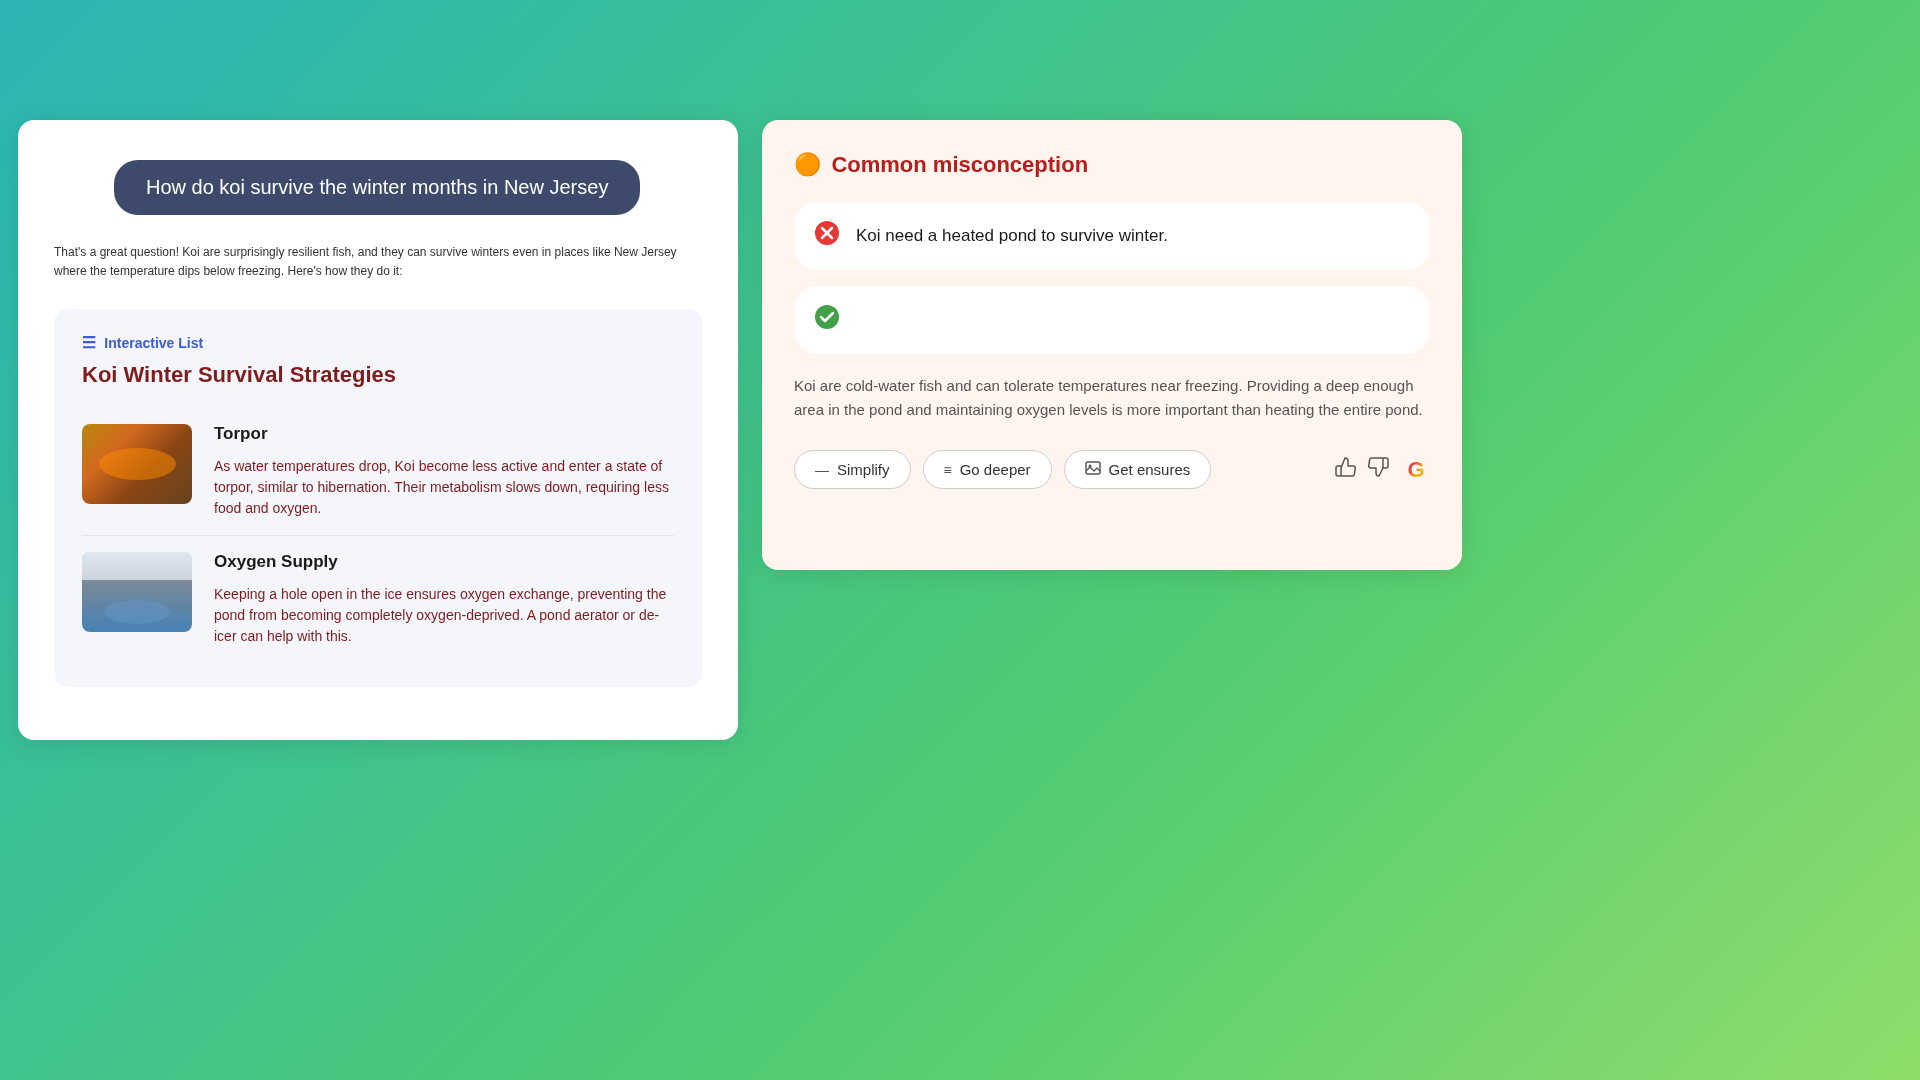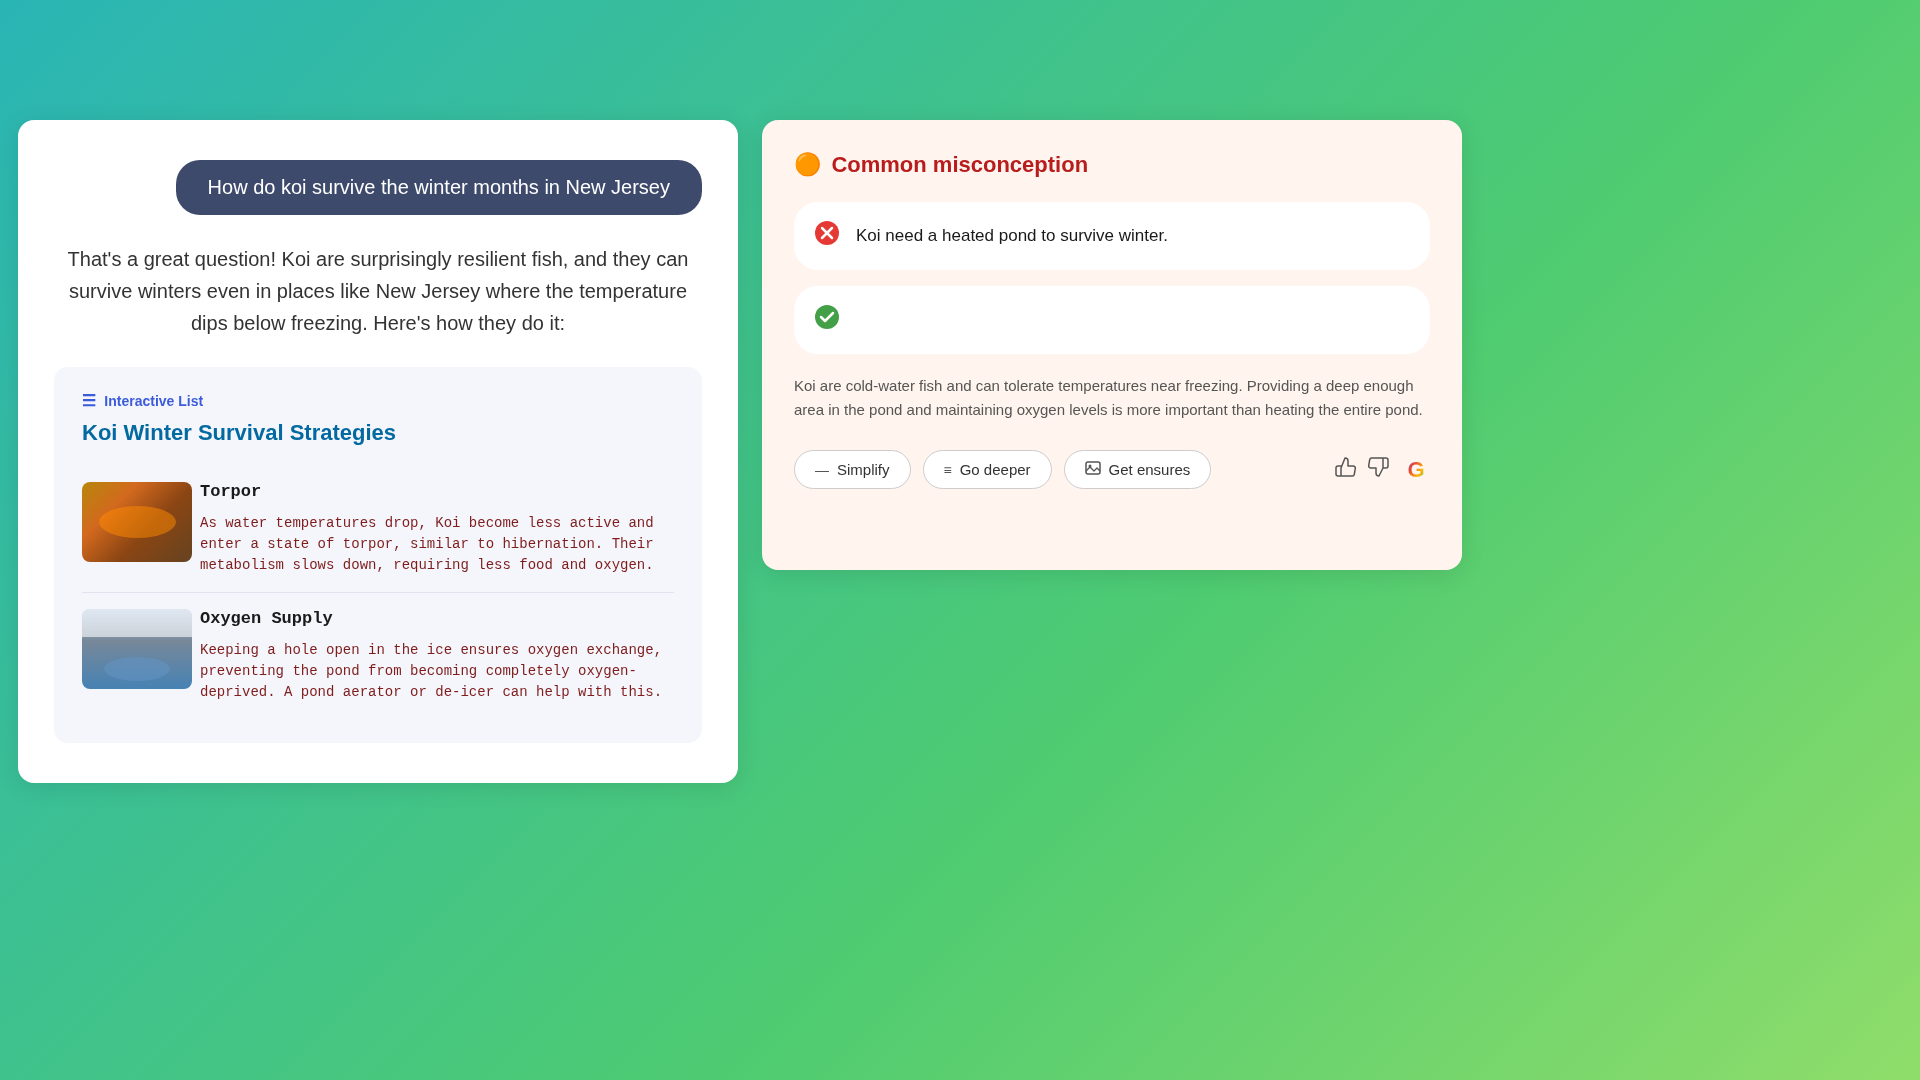--- a/index.html
+++ b/index.html
@@ -41,25 +41,24 @@
       padding: 16px 32px;
       font-size: 20px;
       font-weight: 500;
       display: inline-block;
       margin-bottom: 28px;
       margin-left: 60px;
       max-width: 90%;
     }
 
     .intro-text {
-      font-size: 20px;
+      font-size: 12px;
       color: #333;
       line-height: 1.6;
       margin-bottom: 28px;
-      text-align: center;
     }
 
     .interactive-list-card {
       background: #f4f6fb;
       border-radius: 14px;
       padding: 24px 28px 24px 28px;
     }
 
     .interactive-list-label {
       display: flex;
@@ -71,31 +70,30 @@
       margin-bottom: 10px;
     }
 
     .list-icon {
       font-size: 16px;
     }
 
     .list-title {
       font-size: 22px;
       font-weight: 700;
-      color: #0369a1;
+      color: #7f1d1d;
       margin-bottom: 20px;
     }
 
     .list-item {
       display: flex;
-      gap: 8px;
+      gap: 22px;
       align-items: flex-start;
       padding: 16px 0;
       border-bottom: 1px solid #e0e4ef;
-      font-family: Liberation Mono, monospace;
     }
 
     .list-item:last-child {
       border-bottom: none;
     }
 
     .item-image {
       width: 110px;
       height: 80px;
       border-radius: 8px;
@@ -287,21 +285,21 @@
       font-weight: 700;
       font-family: Arial, sans-serif;
     }
   </style>
 </head>
 <body>
 
 <div class="panels-container">
 
   <div class="left-panel">
-    <div style="text-align:right;text-decoration:underline;">
+    <div style="text-align:left;text-decoration:underline;">
       <div class="query-bubble">How do koi survive the winter months in New Jersey</div>
     </div>
     <p class="intro-text">That's a great question! Koi are surprisingly resilient fish, and they can survive winters even in places like New Jersey where the temperature dips below freezing. Here's how they do it:</p>
 
     <div class="interactive-list-card">
       <div class="interactive-list-label">
         <span class="list-icon">☰</span>
         <span>Interactive List</span>
       </div>
       <div class="list-title">Koi Winter Survival Strategies</div>

